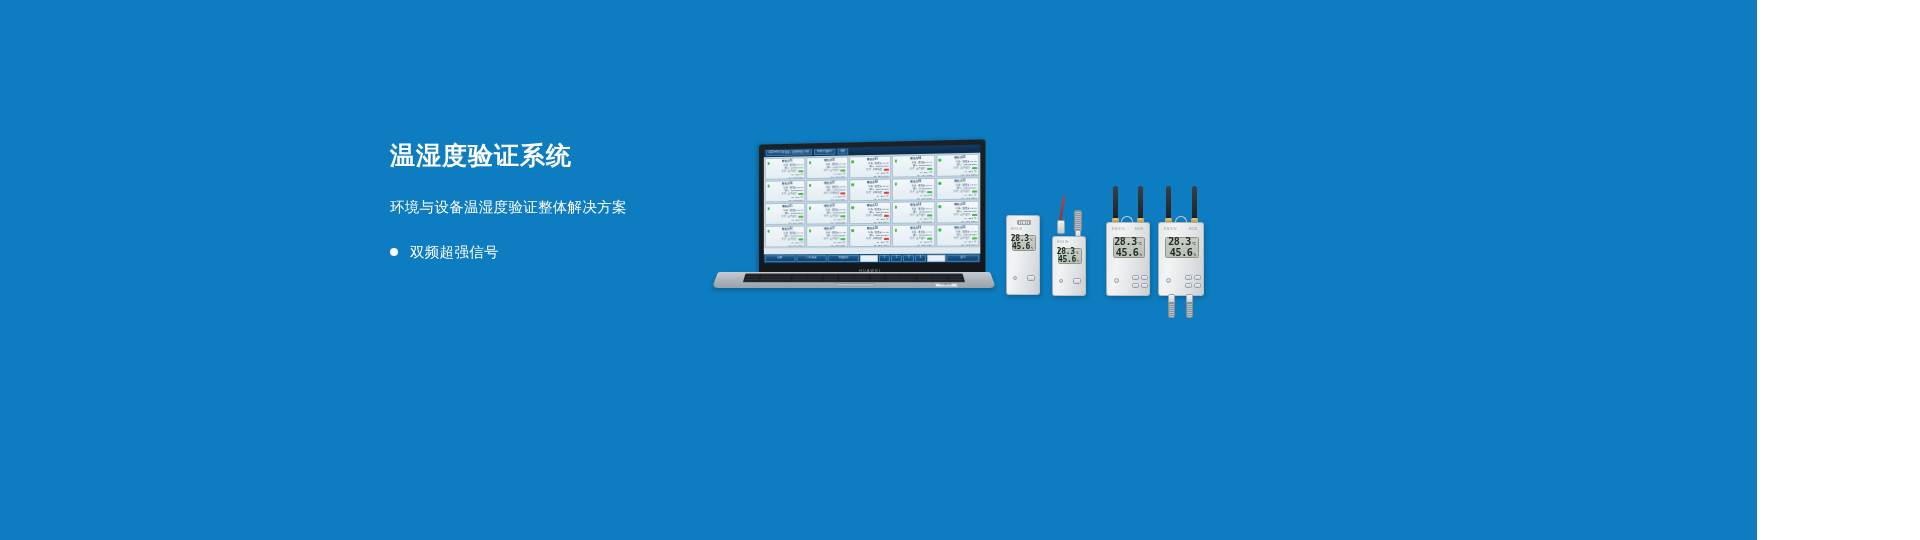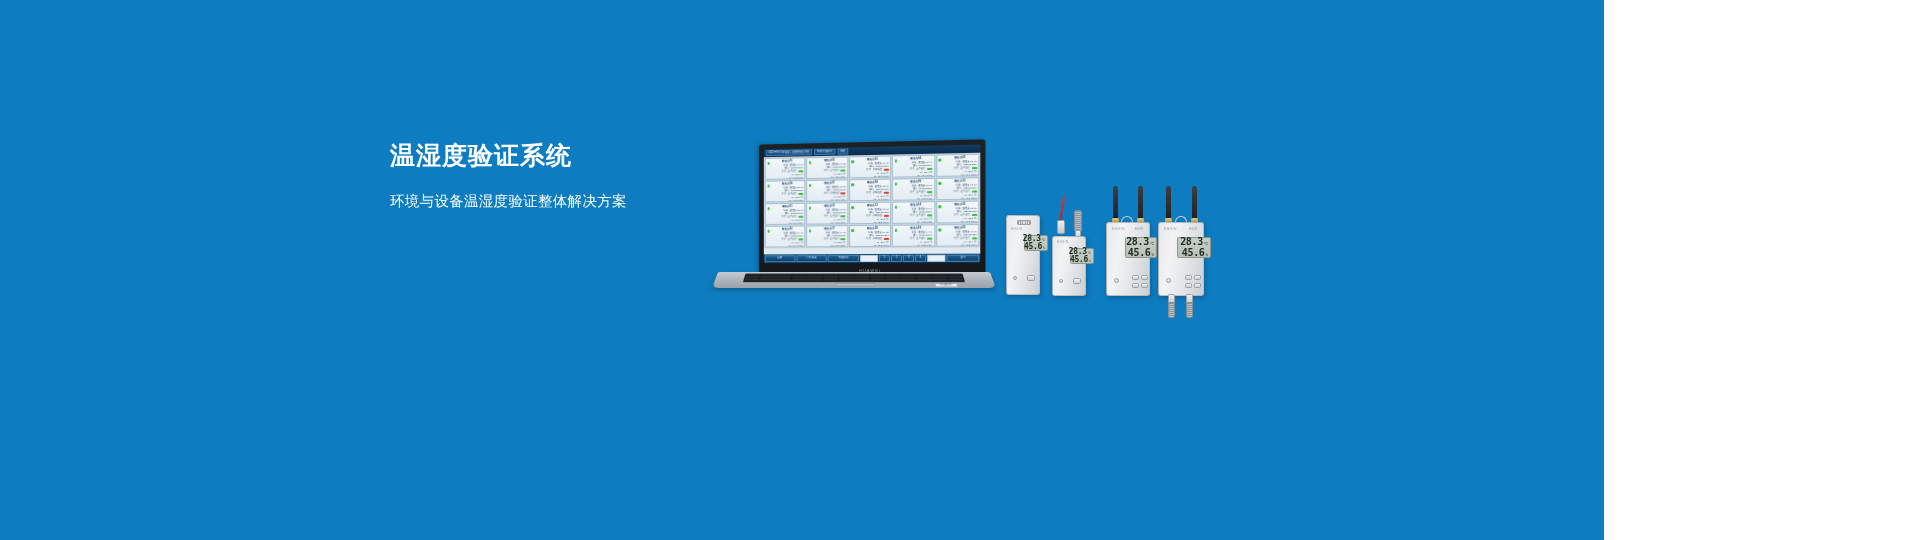--- a/index.html
+++ b/index.html
@@ -3,40 +3,40 @@
 <meta charset="utf-8">
 <style>
   * { box-sizing: border-box; margin: 0; padding: 0; }
   html, body {
     width: 1920px; height: 540px;
     overflow: hidden;
     font-family: "Liberation Sans", "DejaVu Sans", sans-serif;
   }
   #banner {
     position: relative;
-    width: 1604px; height: 540px;
+    width: 1757px; height: 540px;
     background: #0d7cc0;
   }
 
   
   #text-block {
     position: absolute;
     left: 390px; top: 140px;
     width: 330px;
   }
   #page-title {
     font-size: 25px;
     font-weight: bold;
     color: #ffffff;
     letter-spacing: 1px;
     line-height: 1.2;
     white-space: nowrap;
   }
   #page-subtitle {
-    margin-top: 22px;
+    margin-top: 28px;
     font-size: 14.5px;
     color: #ffffff;
     letter-spacing: 0.3px;
     white-space: nowrap;
     font-weight: 400;
   }
   #feature-list {
     margin-top: 22px;
     list-style: none;
   }
@@ -265,21 +265,20 @@
   .lcd {
     position: absolute;
     background: linear-gradient(180deg,#c6cdc6 0%,#b9c1b9 100%);
     border: 1px solid #8e968e;
     border-radius: 1.5px;
     padding: 1px 2px;
     display: flex;
     flex-direction: column;
     justify-content: center;
     font-family: "DejaVu Sans Mono", monospace;
-    margin-left: 12px;
   }
   .lcd-line {
     display: flex;
     align-items: baseline;
     justify-content: flex-end;
     gap: 1px;
     color: #1b2a1b;
     line-height: 1.05;
     white-space: nowrap;
   }
@@ -352,20 +351,24 @@
 </style>
 </head>
 <body>
 
 <div id="banner">
 
   <div id="text-block">
     <div id="page-title">温湿度验证系统</div>
     <div id="page-subtitle">环境与设备温湿度验证整体解决方案</div>
     <ul id="feature-list">
+      <li class="feature-item">
+        <span class="feature-bullet"></span>
+        <span class="feature-label">双频超强信号</span>
+      </li>
     </ul>
   </div>
 
   <div id="laptop">
 
     <div id="laptop-lid">
       <div id="laptop-screen">
 
         <div id="screen-topbar">
           <span class="topbar-tab">2021年9月1日通道 - 温湿度验证系统</span>

